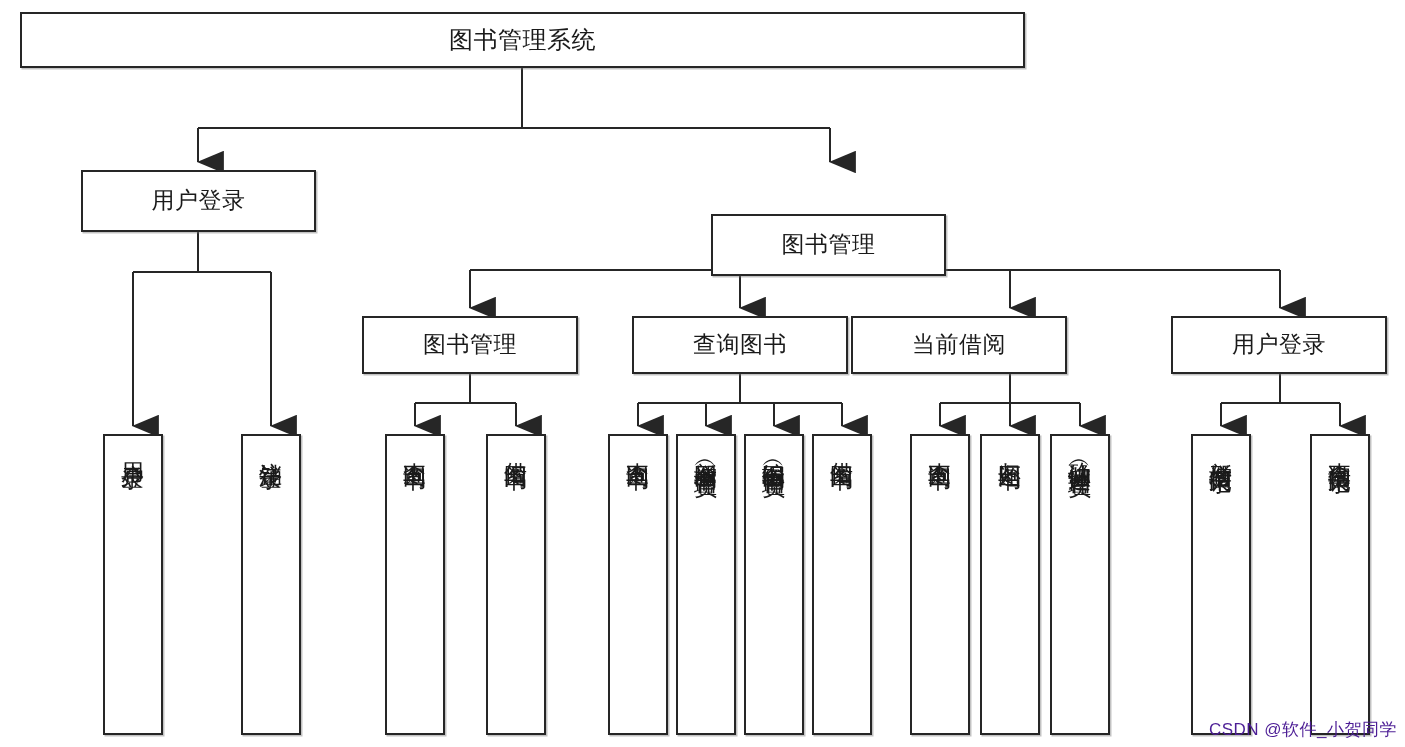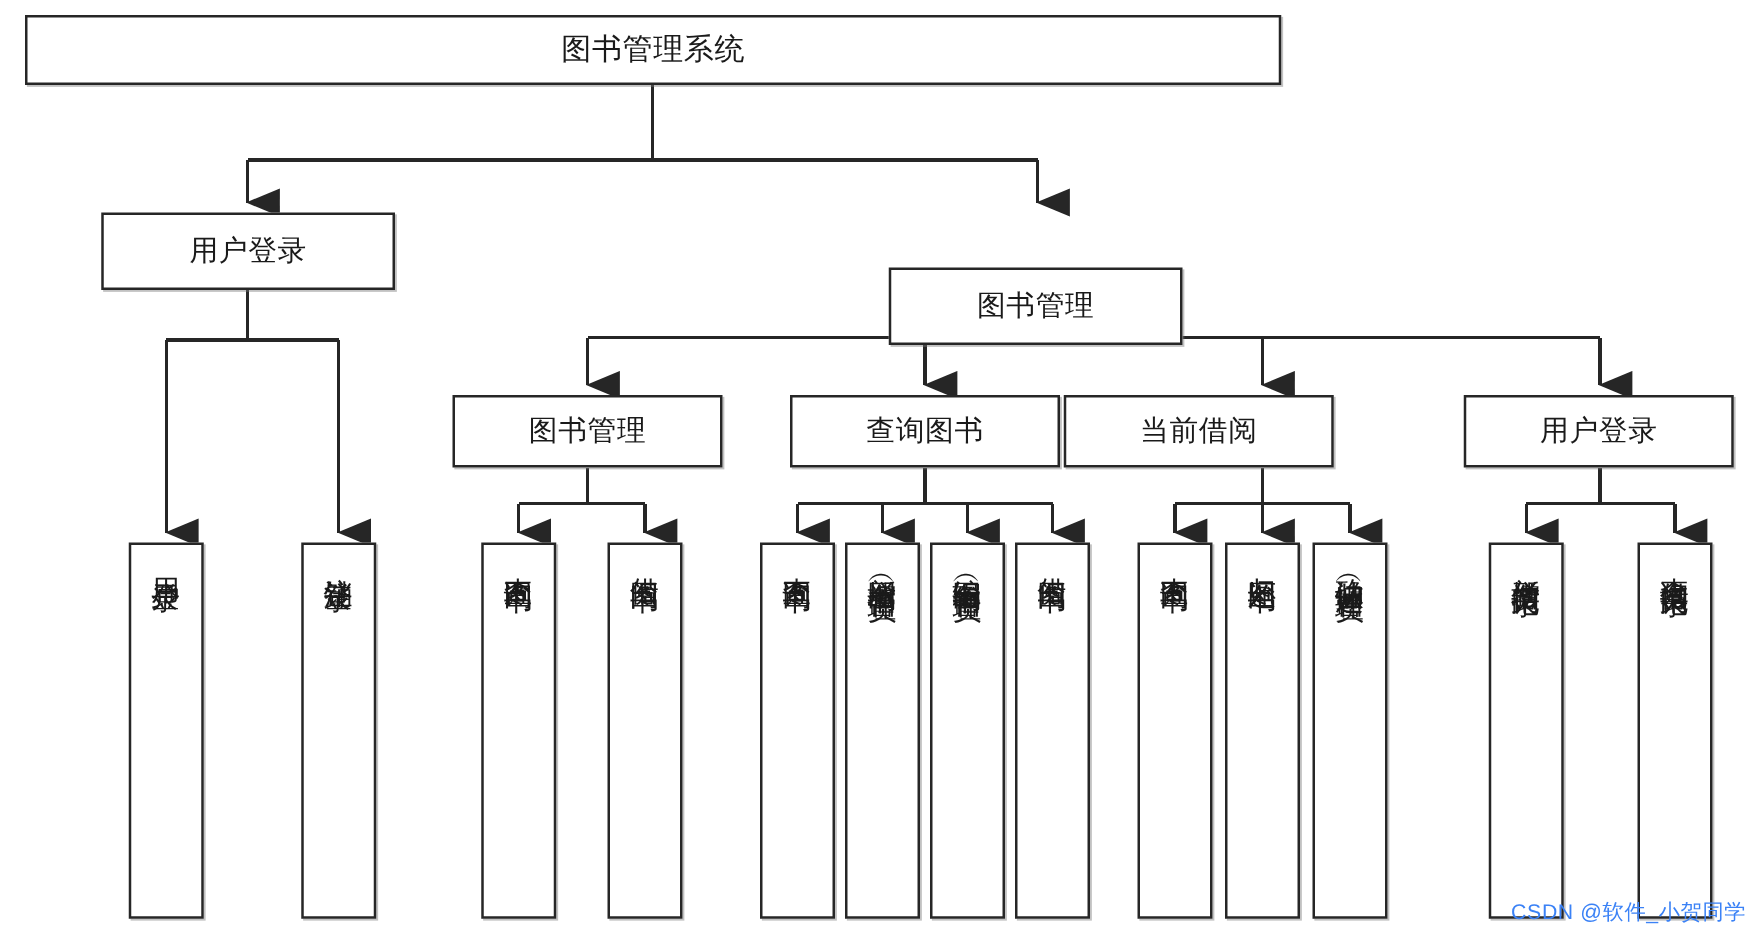--- a/index.html
+++ b/index.html
@@ -59,21 +59,21 @@
     font-size: 23px;
     line-height: 1.05;
     letter-spacing: 2px;
   }
   .node.root .label { font-size: 24px; }
   .watermark {
     position: absolute;
     right: 8px;
     bottom: 6px;
     font-size: 17px;
-    color: #3b82f6;
+    color: #4c1d95;
     letter-spacing: 0.5px;
     white-space: nowrap;
     user-select: none;
   }
 </style>
 </head>
 <body>
 
 <div id="diagram-root">
 

